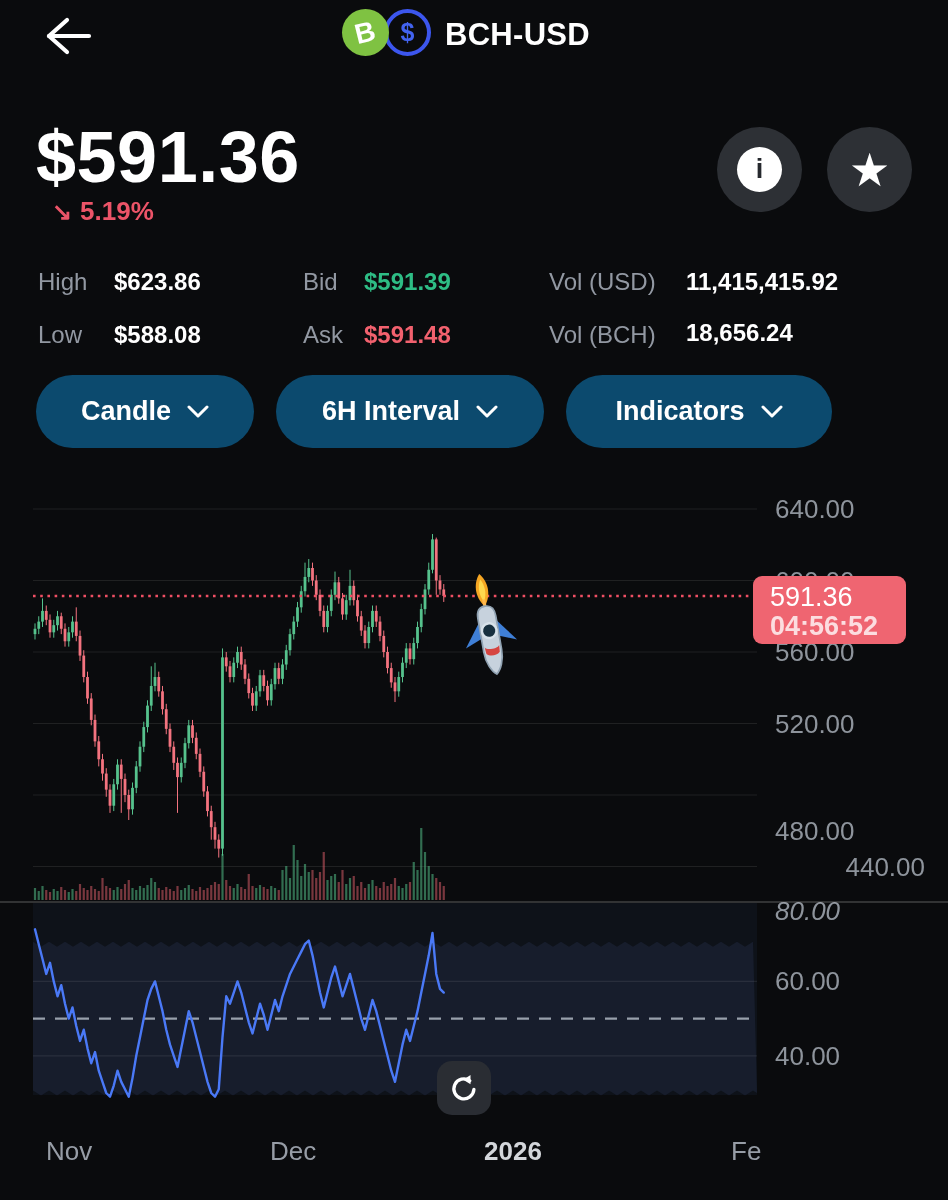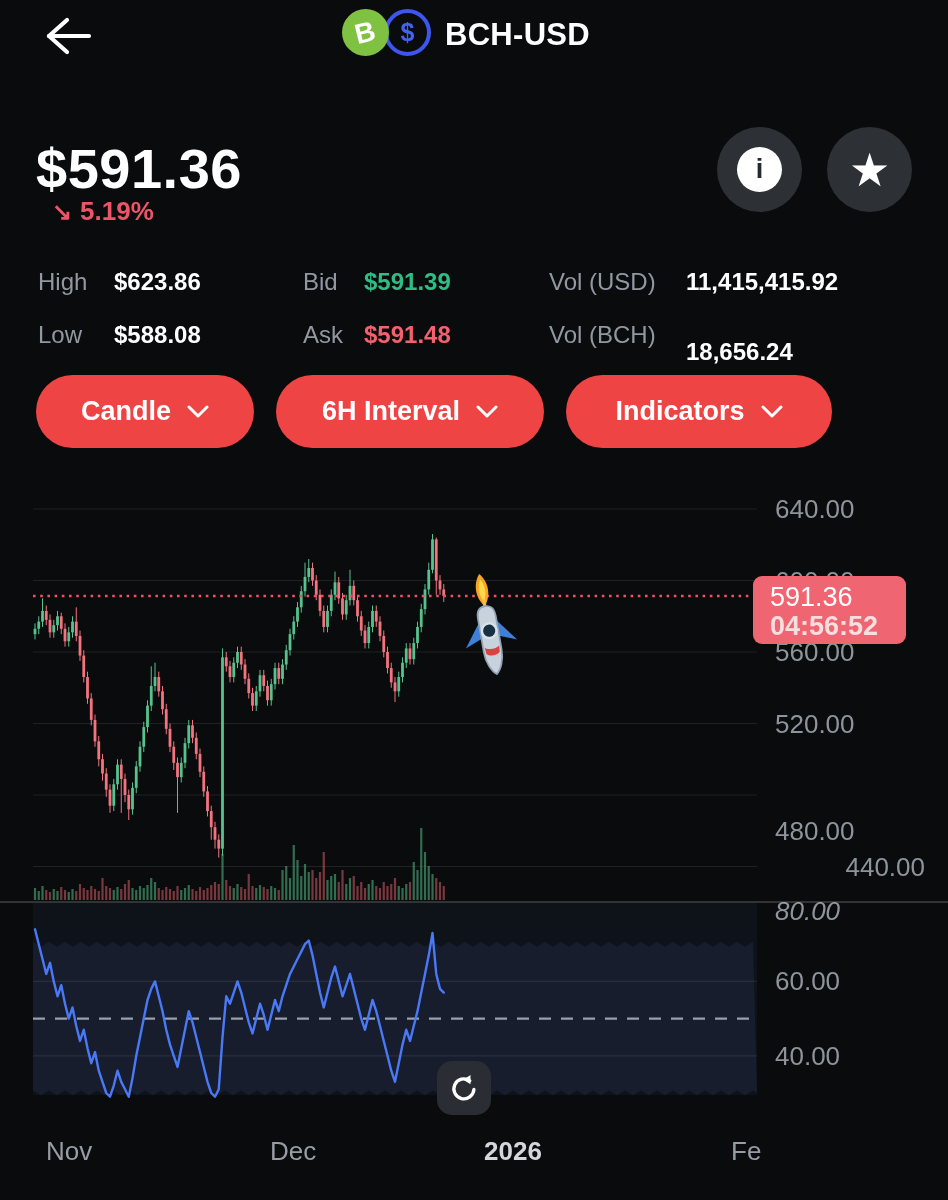--- a/index.html
+++ b/index.html
@@ -10,38 +10,38 @@
             align-items:center;justify-content:center;cursor:pointer;}
   .coin-green{position:absolute;left:342px;top:9px;width:47px;height:47px;border-radius:50%;
               background:#7fc242;z-index:2;display:flex;align-items:center;justify-content:center;}
   .coin-green span{font-size:28px;font-weight:800;color:#fff;transform:rotate(-14deg);display:block;}
   .coin-blue{position:absolute;left:384px;top:9px;width:47px;height:47px;border-radius:50%;
              background:#0a0b0d;border:4px solid #3c56ee;box-sizing:border-box;z-index:1;
              display:flex;align-items:center;justify-content:center;}
   .coin-blue span{font-size:25px;font-weight:800;color:#4263f0;}
   .pair-title{position:absolute;left:445px;top:17px;font-size:31px;font-weight:700;letter-spacing:.3px;}
   
-  .price-main{position:absolute;left:36px;top:116px;font-size:56px;font-weight:700;letter-spacing:.5px;margin-top:20px;}
+  .price-main{position:absolute;left:36px;top:116px;font-size:72px;font-weight:700;letter-spacing:.5px;}
   .price-change{position:absolute;left:52px;top:196px;font-size:26px;font-weight:700;color:#ec5468;}
   .price-change .arr{font-size:24px;margin-right:8px;}
   .round-btn{position:absolute;top:127px;width:85px;height:85px;border-radius:50%;background:#2d3035;
              display:flex;align-items:center;justify-content:center;cursor:pointer;}
   .round-btn.info{left:717px;}
   .round-btn.star{left:827px;}
   .info-disc{width:45px;height:45px;border-radius:50%;background:#fff;display:flex;align-items:center;
              justify-content:center;font-size:27px;font-weight:800;color:#26292e;}
   .star-glyph{font-size:46px;color:#fff;line-height:1;}
   
   .stat{position:absolute;font-size:24px;white-space:nowrap;}
   .stat.lab{color:#9298a2;font-weight:500;}
   .stat.val{color:#fff;font-weight:700;}
   .stat.val.green{color:#2ebd85;}
   .stat.val.red{color:#f2616e;}
   
-  .pill{position:absolute;top:375px;height:73px;border-radius:37px;background:#ef4444;
+  .pill{position:absolute;top:375px;height:73px;border-radius:37px;background:#0c4a6e;
         display:flex;align-items:center;justify-content:center;gap:16px;cursor:pointer;box-sizing:border-box;}
   .pill .lbl{font-size:27px;font-weight:700;}
   
   .chart-label{position:absolute;left:55px;top:487px;font-size:27px;font-weight:500;color:#2ebd85;
                letter-spacing:.5px;z-index:3;}
   #axis-layer{position:absolute;left:0;top:0;width:948px;height:1200px;z-index:1;pointer-events:none;}
   .y-tick{position:absolute;left:775px;width:150px;font-size:26px;color:#8e949c;transform:translateY(-50%);}
   .x-tick{position:absolute;top:1136px;font-size:26px;color:#979da6;font-weight:500;}
   .x-tick.bold{color:#d3d6da;font-weight:700;}
   #chart-canvas{position:absolute;left:0;top:0;z-index:2;pointer-events:none;}
@@ -90,21 +90,21 @@
   <div class="stat val" style="left:114px;top:268px">$623.86</div>
   <div class="stat lab" style="left:38px;top:321px">Low</div>
   <div class="stat val" style="left:114px;top:321px">$588.08</div>
   <div class="stat lab" style="left:303px;top:268px">Bid</div>
   <div class="stat val green" style="left:364px;top:268px">$591.39</div>
   <div class="stat lab" style="left:303px;top:321px">Ask</div>
   <div class="stat val red" style="left:364px;top:321px">$591.48</div>
   <div class="stat lab" style="left:549px;top:268px">Vol (USD)</div>
   <div class="stat val" style="left:686px;top:268px">11,415,415.92</div>
   <div class="stat lab" style="left:549px;top:321px">Vol (BCH)</div>
-  <div class="stat val" style="left:686px;top:338px">18,656.24</div>
+  <div class="stat val" style="left:686px;top:319px">18,656.24</div>
 
   <div class="pill" style="left:36px;width:218px">
     <span class="lbl">Candle</span>
     <svg width="22" height="13" viewBox="0 0 22 13">
       <polyline points="2,2 11,11 20,2" fill="none" stroke="#fff" stroke-width="3" stroke-linecap="round" stroke-linejoin="round"></polyline>
     </svg>
   </div>
   <div class="pill" style="left:276px;width:268px">
     <span class="lbl">6H Interval</span>
     <svg width="22" height="13" viewBox="0 0 22 13">

